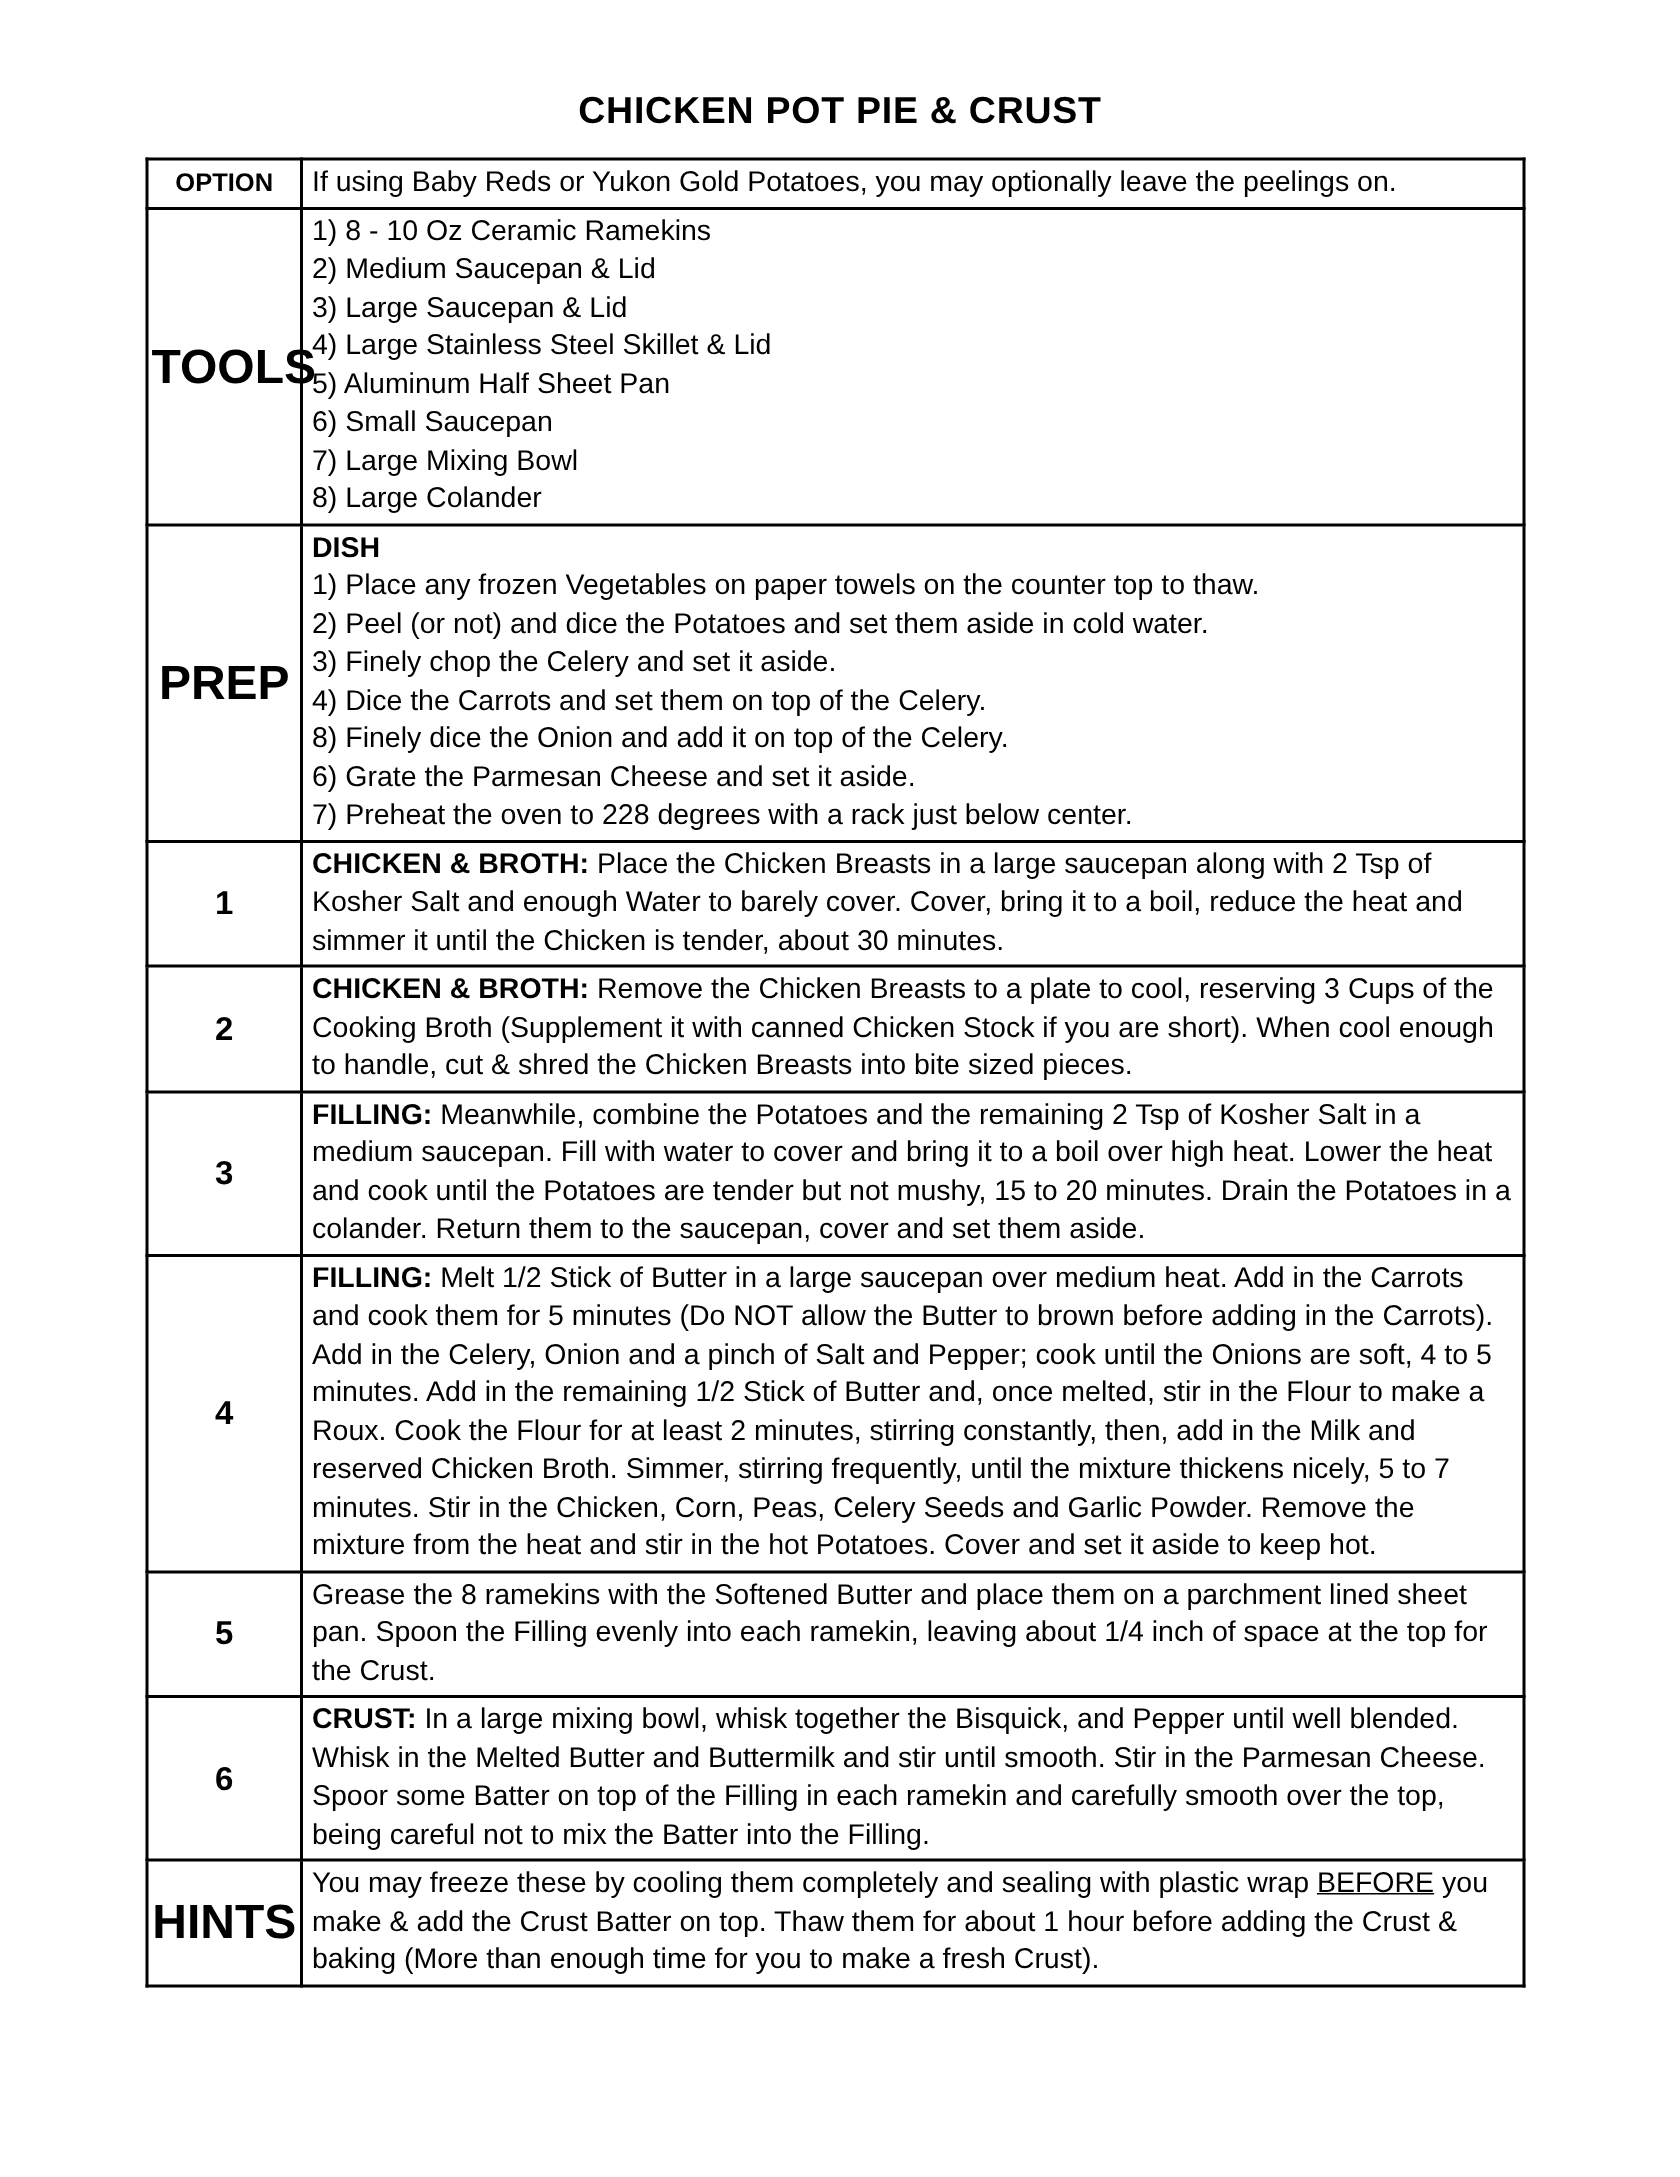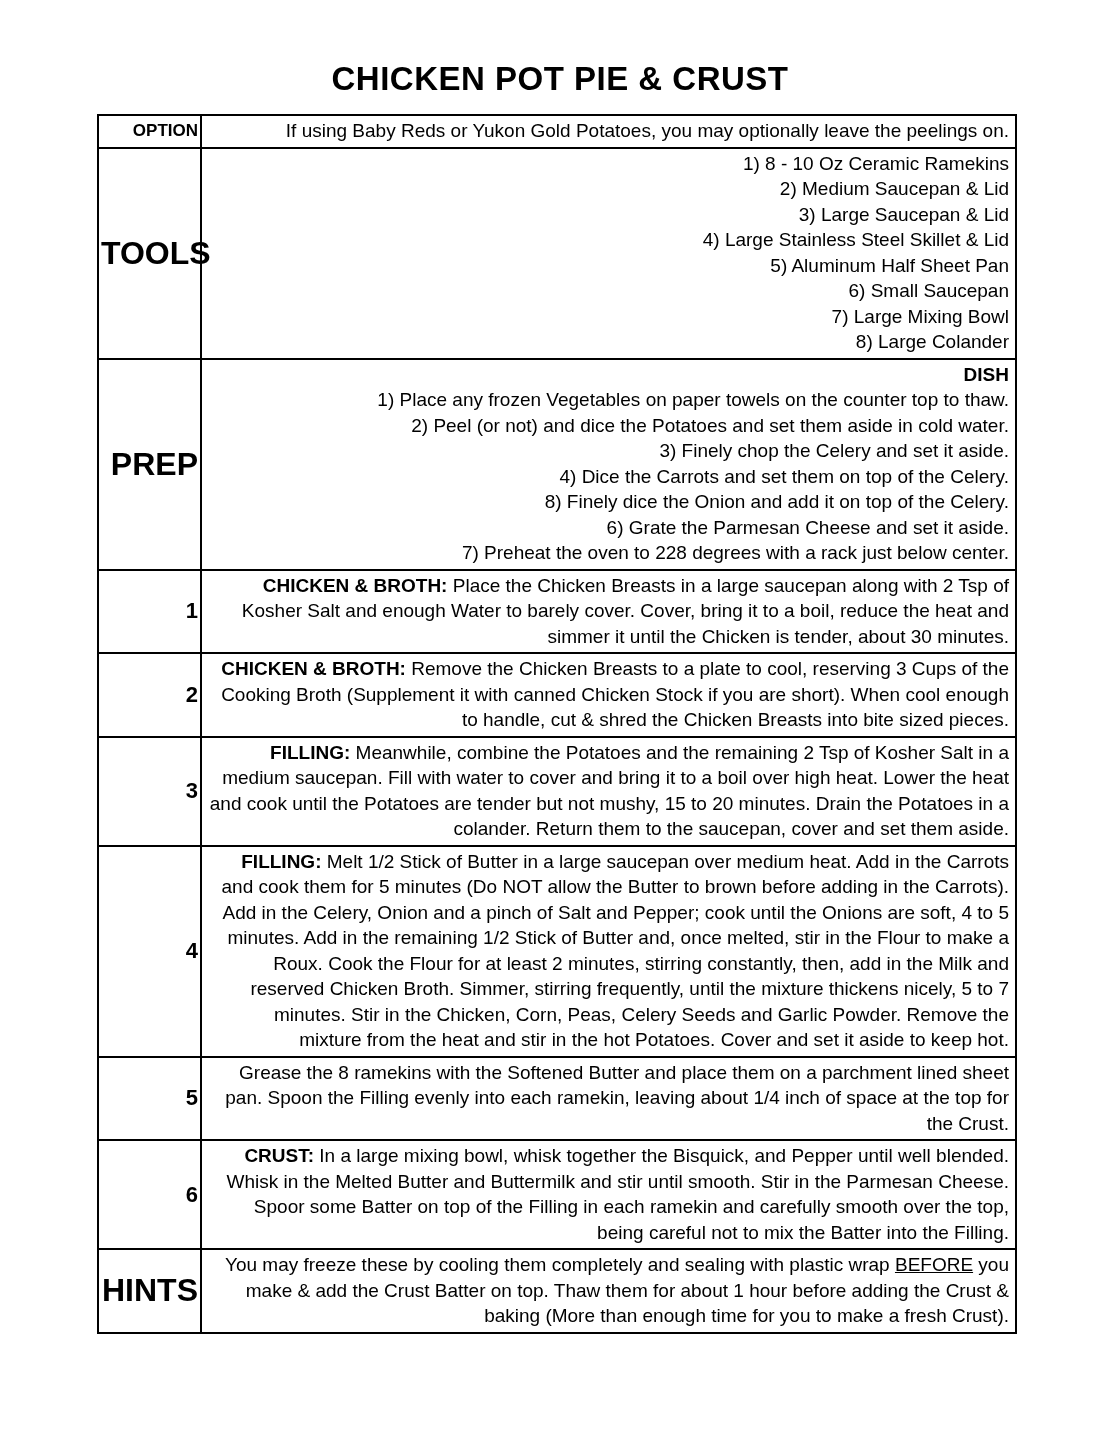--- a/index.html
+++ b/index.html
@@ -13,36 +13,35 @@
     height: 1451px;
     background: #ffffff;
     color: #000000;
     font-family: "Liberation Sans", "DejaVu Sans", sans-serif;
     box-sizing: border-box;
     padding-top: 60px;
   }
   .title {
     margin: 0 0 16px 0;
     text-align: center;
-    font-size: 33px;
+    font-size: 25px;
     font-weight: bold;
     letter-spacing: 0.5px;
     color: #000000;
   }
   table.recipe-table {
     border-collapse: collapse;
     margin-left: 97px;
     width: 920px;
     table-layout: fixed;
   }
   table.recipe-table td {
     border: 2px solid #000000;
     vertical-align: middle;
     box-sizing: border-box;
-    text-align: right;
   }
   td.label-cell {
     width: 103px;
     text-align: center;
     font-weight: bold;
     font-size: 32px;
     padding: 2px 2px;
   }
   td.label-cell.label-sm { font-size: 17px; }
   td.label-cell.label-num { font-size: 22px; }

